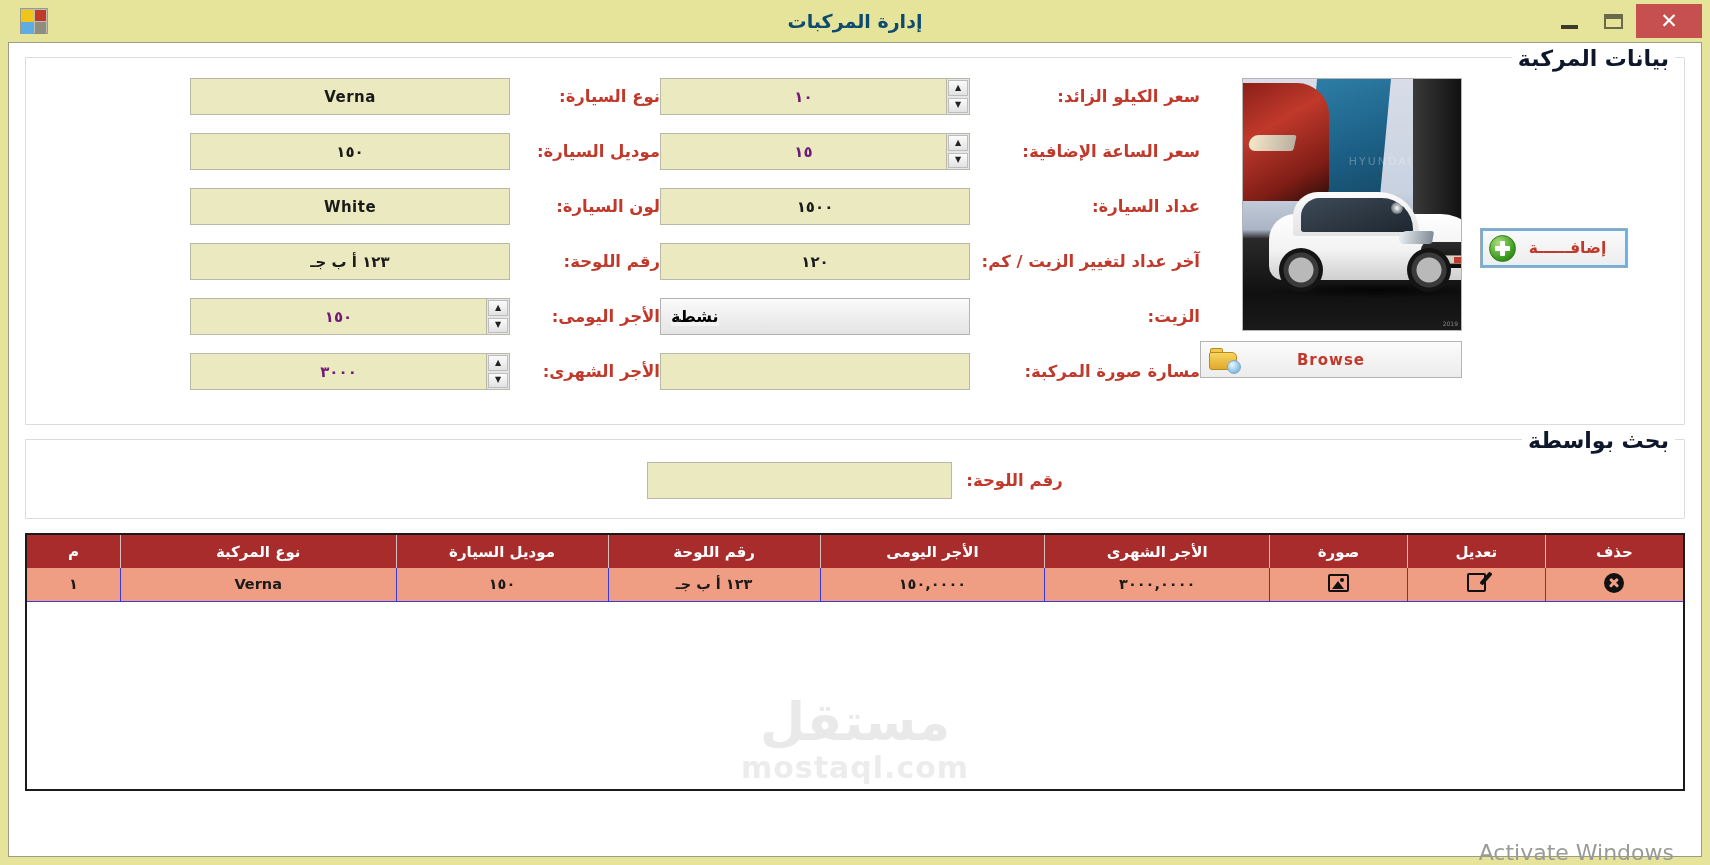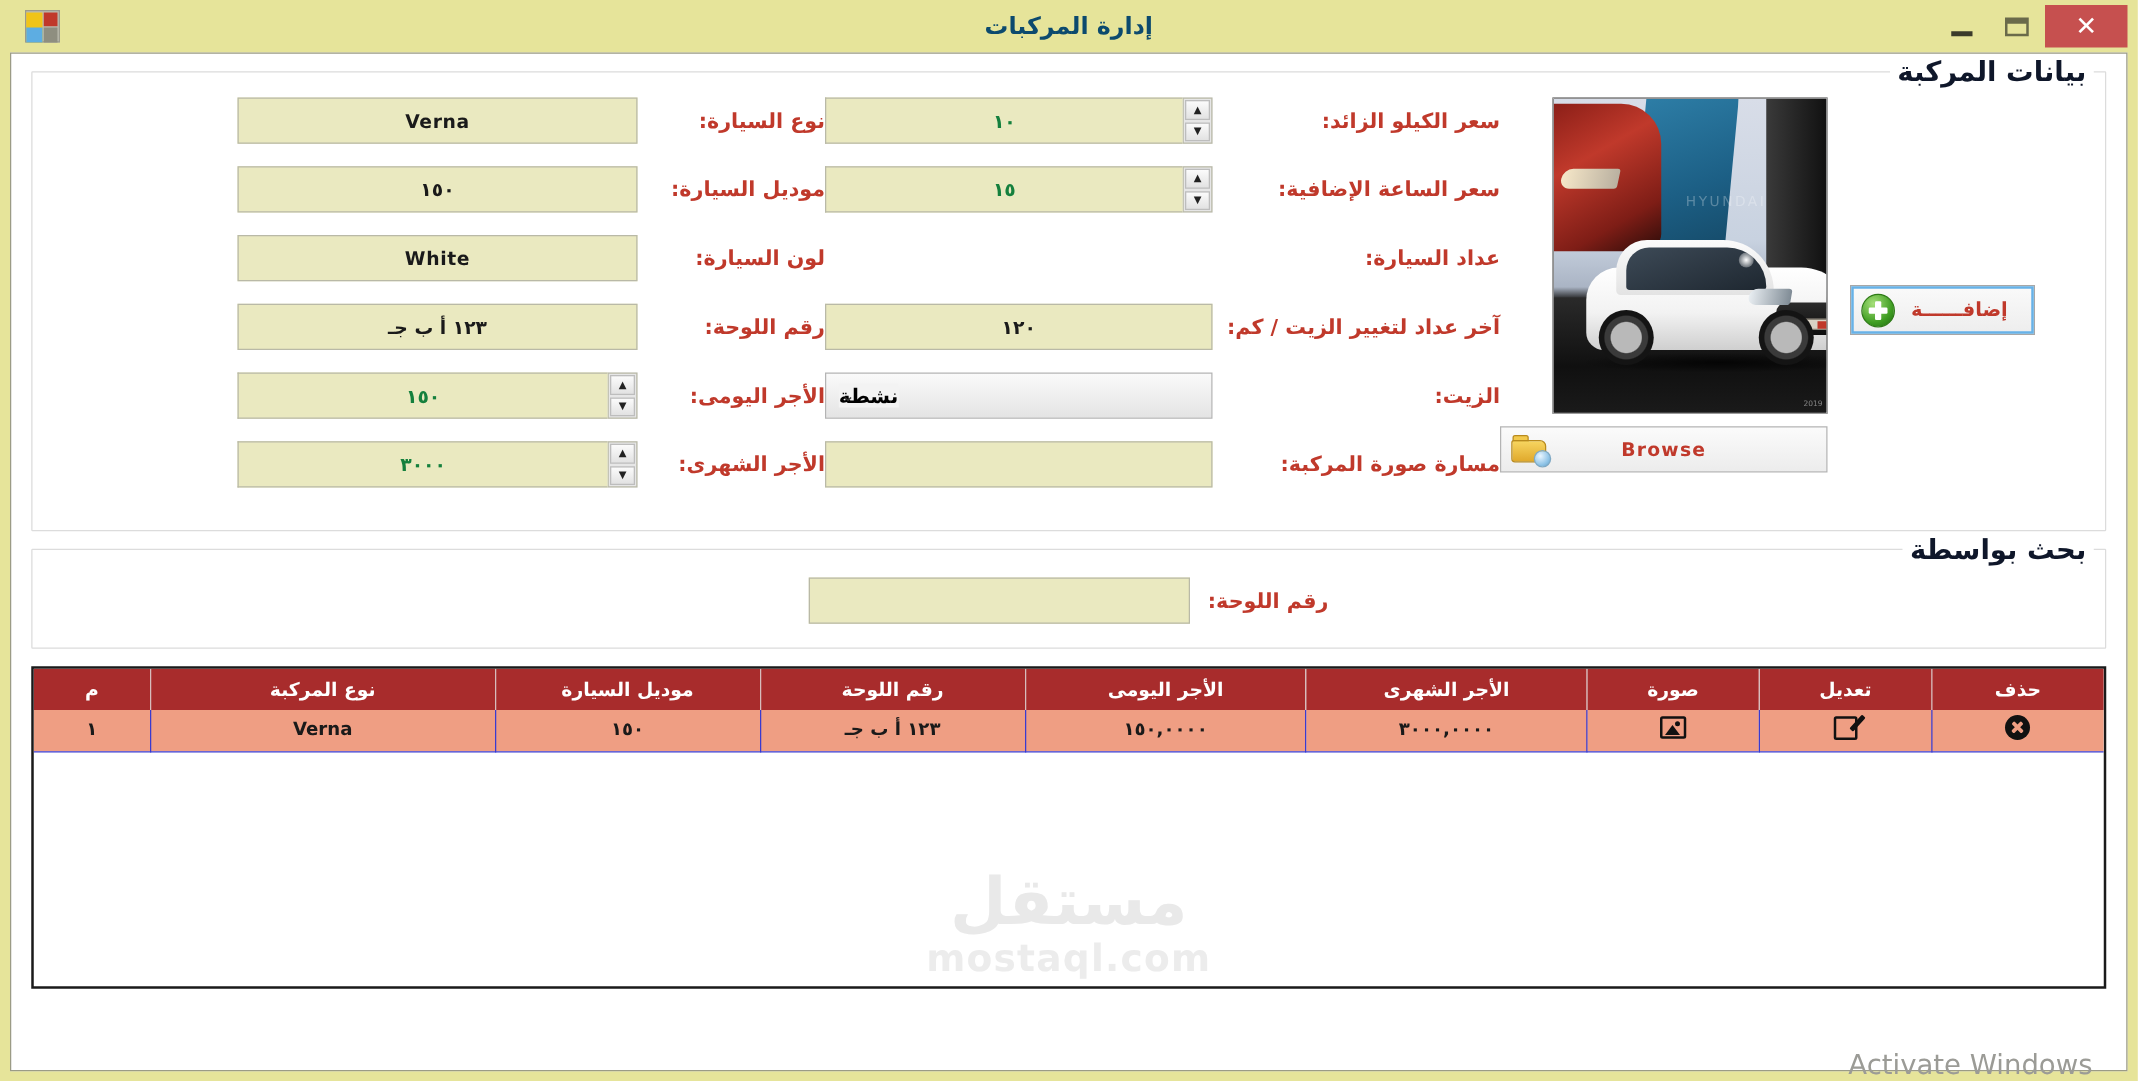--- a/index.html
+++ b/index.html
@@ -129,21 +129,21 @@
     font-size: 15px; color: #1a1a1a; font-weight: bold;
     letter-spacing: 0.5px;
   }
 
   
   .fspin { flex: 1; height: 37px; display: flex; flex-direction: row-reverse; }
   .fspin .sval {
     flex: 1; height: 37px;
     background: #eae9c0; border: 1px solid #b9b9a7; border-right: none;
     display: flex; align-items: center; justify-content: center;
-    font-size: 15px; color: #15803d; font-weight: bold;
+    font-size: 15px; color: #701a75; font-weight: bold;
   }
   .fspin .sbtns {
     width: 24px; height: 37px;
     display: flex; flex-direction: column;
     border: 1px solid #b9b9a7;
     background: #e6e6e6;
   }
   .fspin .sbtns b {
     flex: 1; display: flex; align-items: center; justify-content: center;
     background: linear-gradient(#fbfbfb,#e2e2e2);
@@ -552,20 +552,21 @@
                 <span class="sval">١٥</span>
                 <span class="sbtns">
                   <b>▲</b>
                   <b>▼</b>
                 </span>
               </span>
             </div>
 
             <div class="frow">
               <span class="flabel">عداد السيارة:</span>
+              <span class="ftext">١٥٠٠</span>
             </div>
 
             <div class="frow">
               <span class="flabel">آخر عداد لتغيير الزيت / كم:</span>
               <span class="ftext">١٢٠</span>
             </div>
 
             <div class="frow">
               <span class="flabel">الزيت:</span>
               <span class="fcombo">

